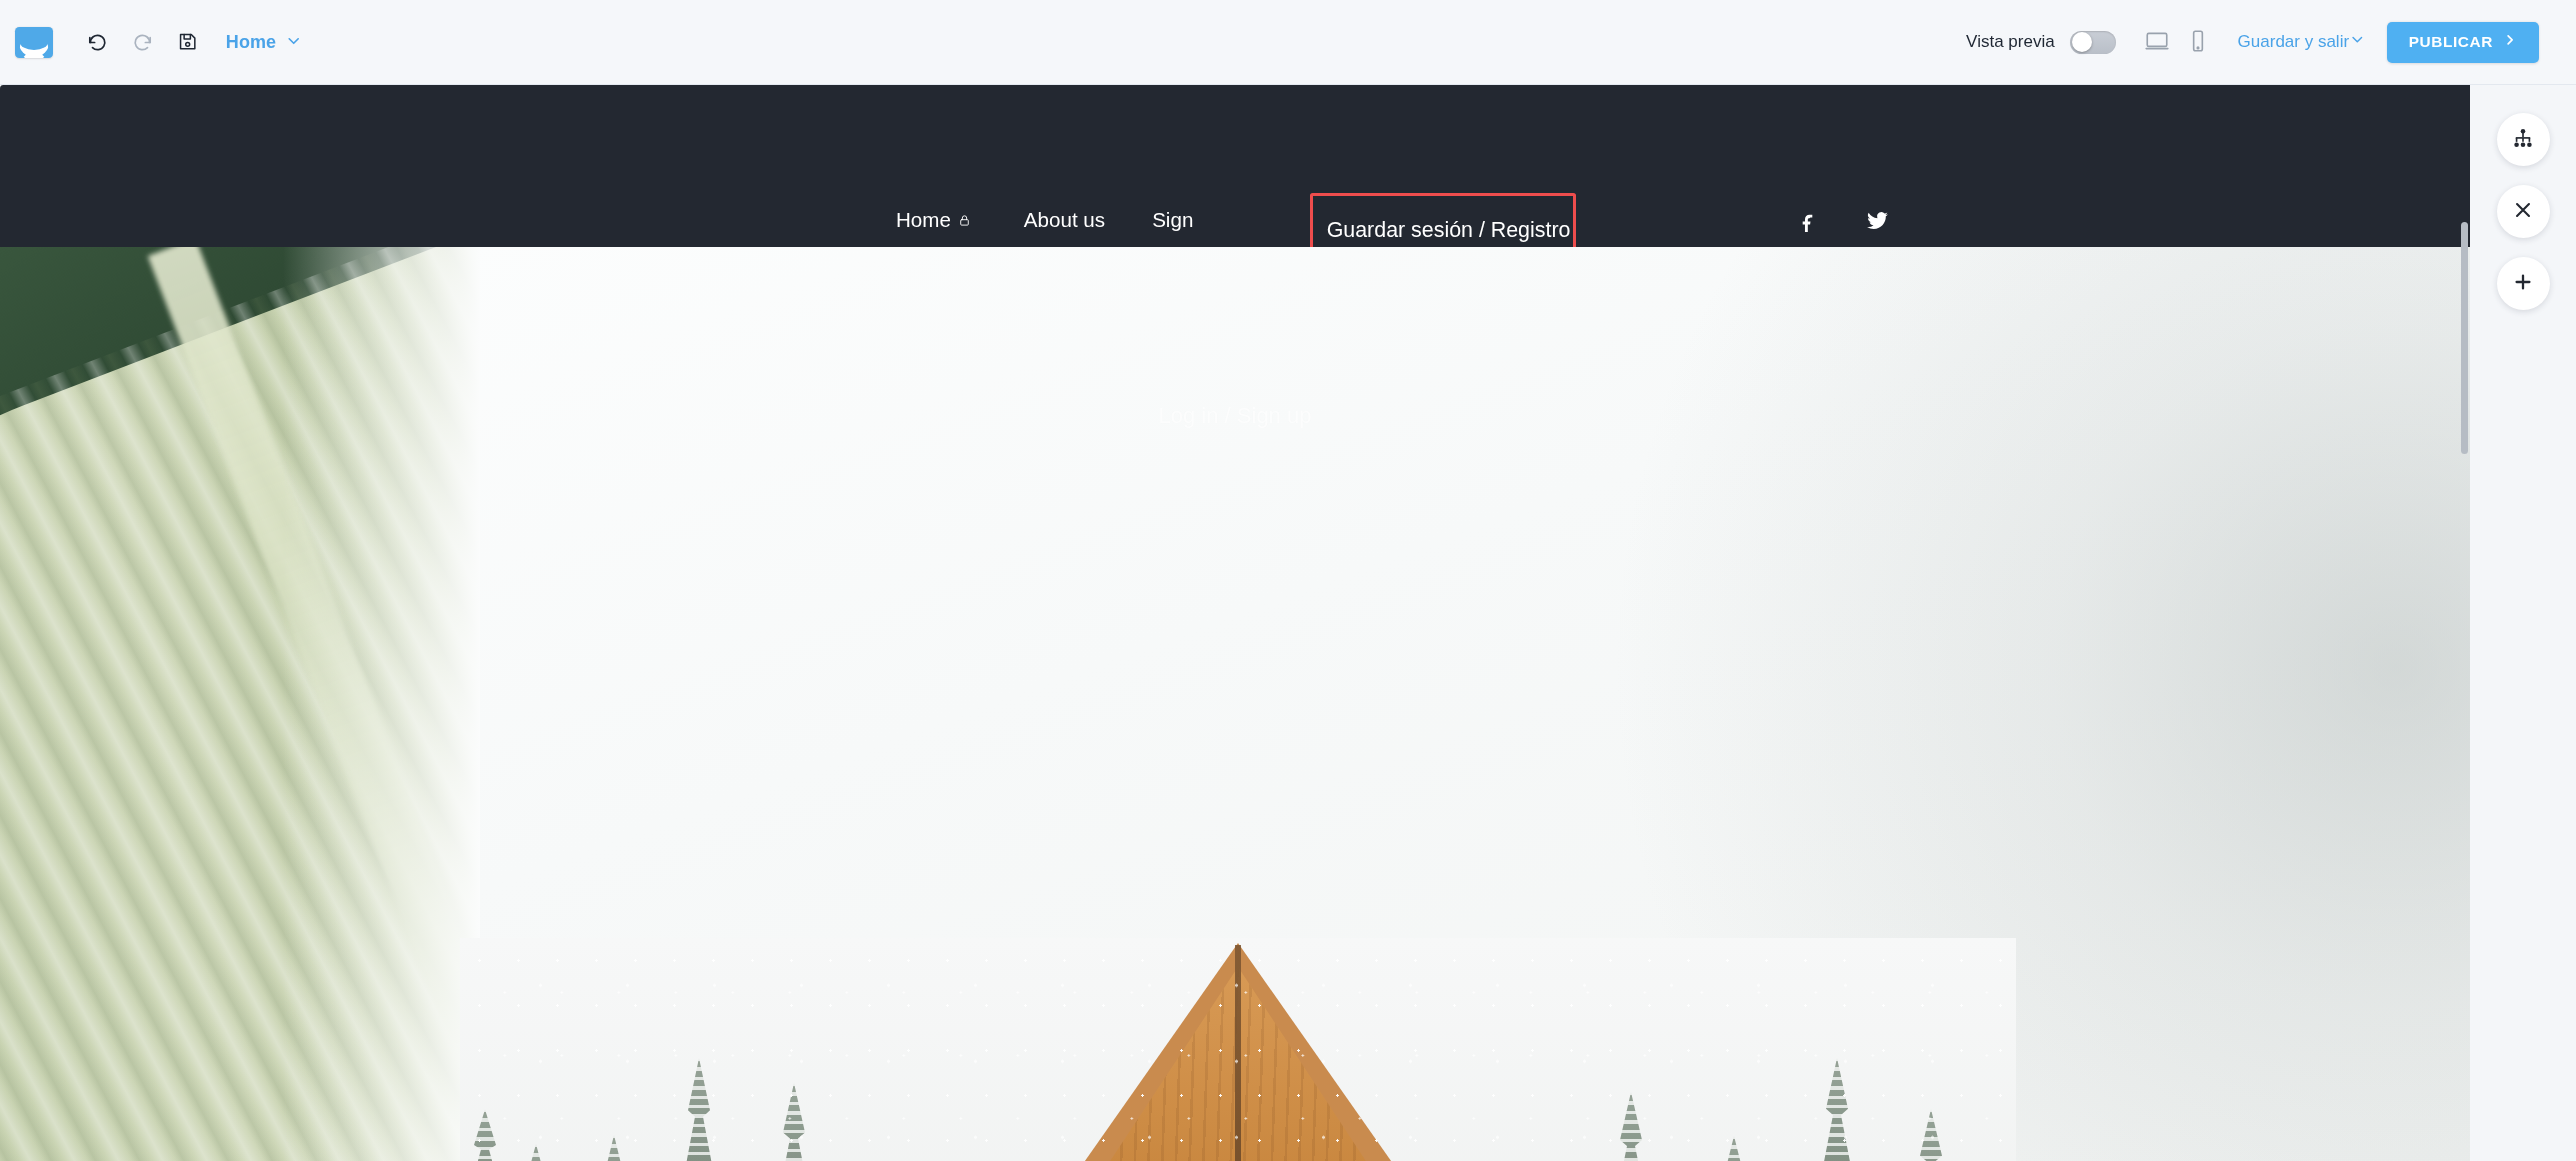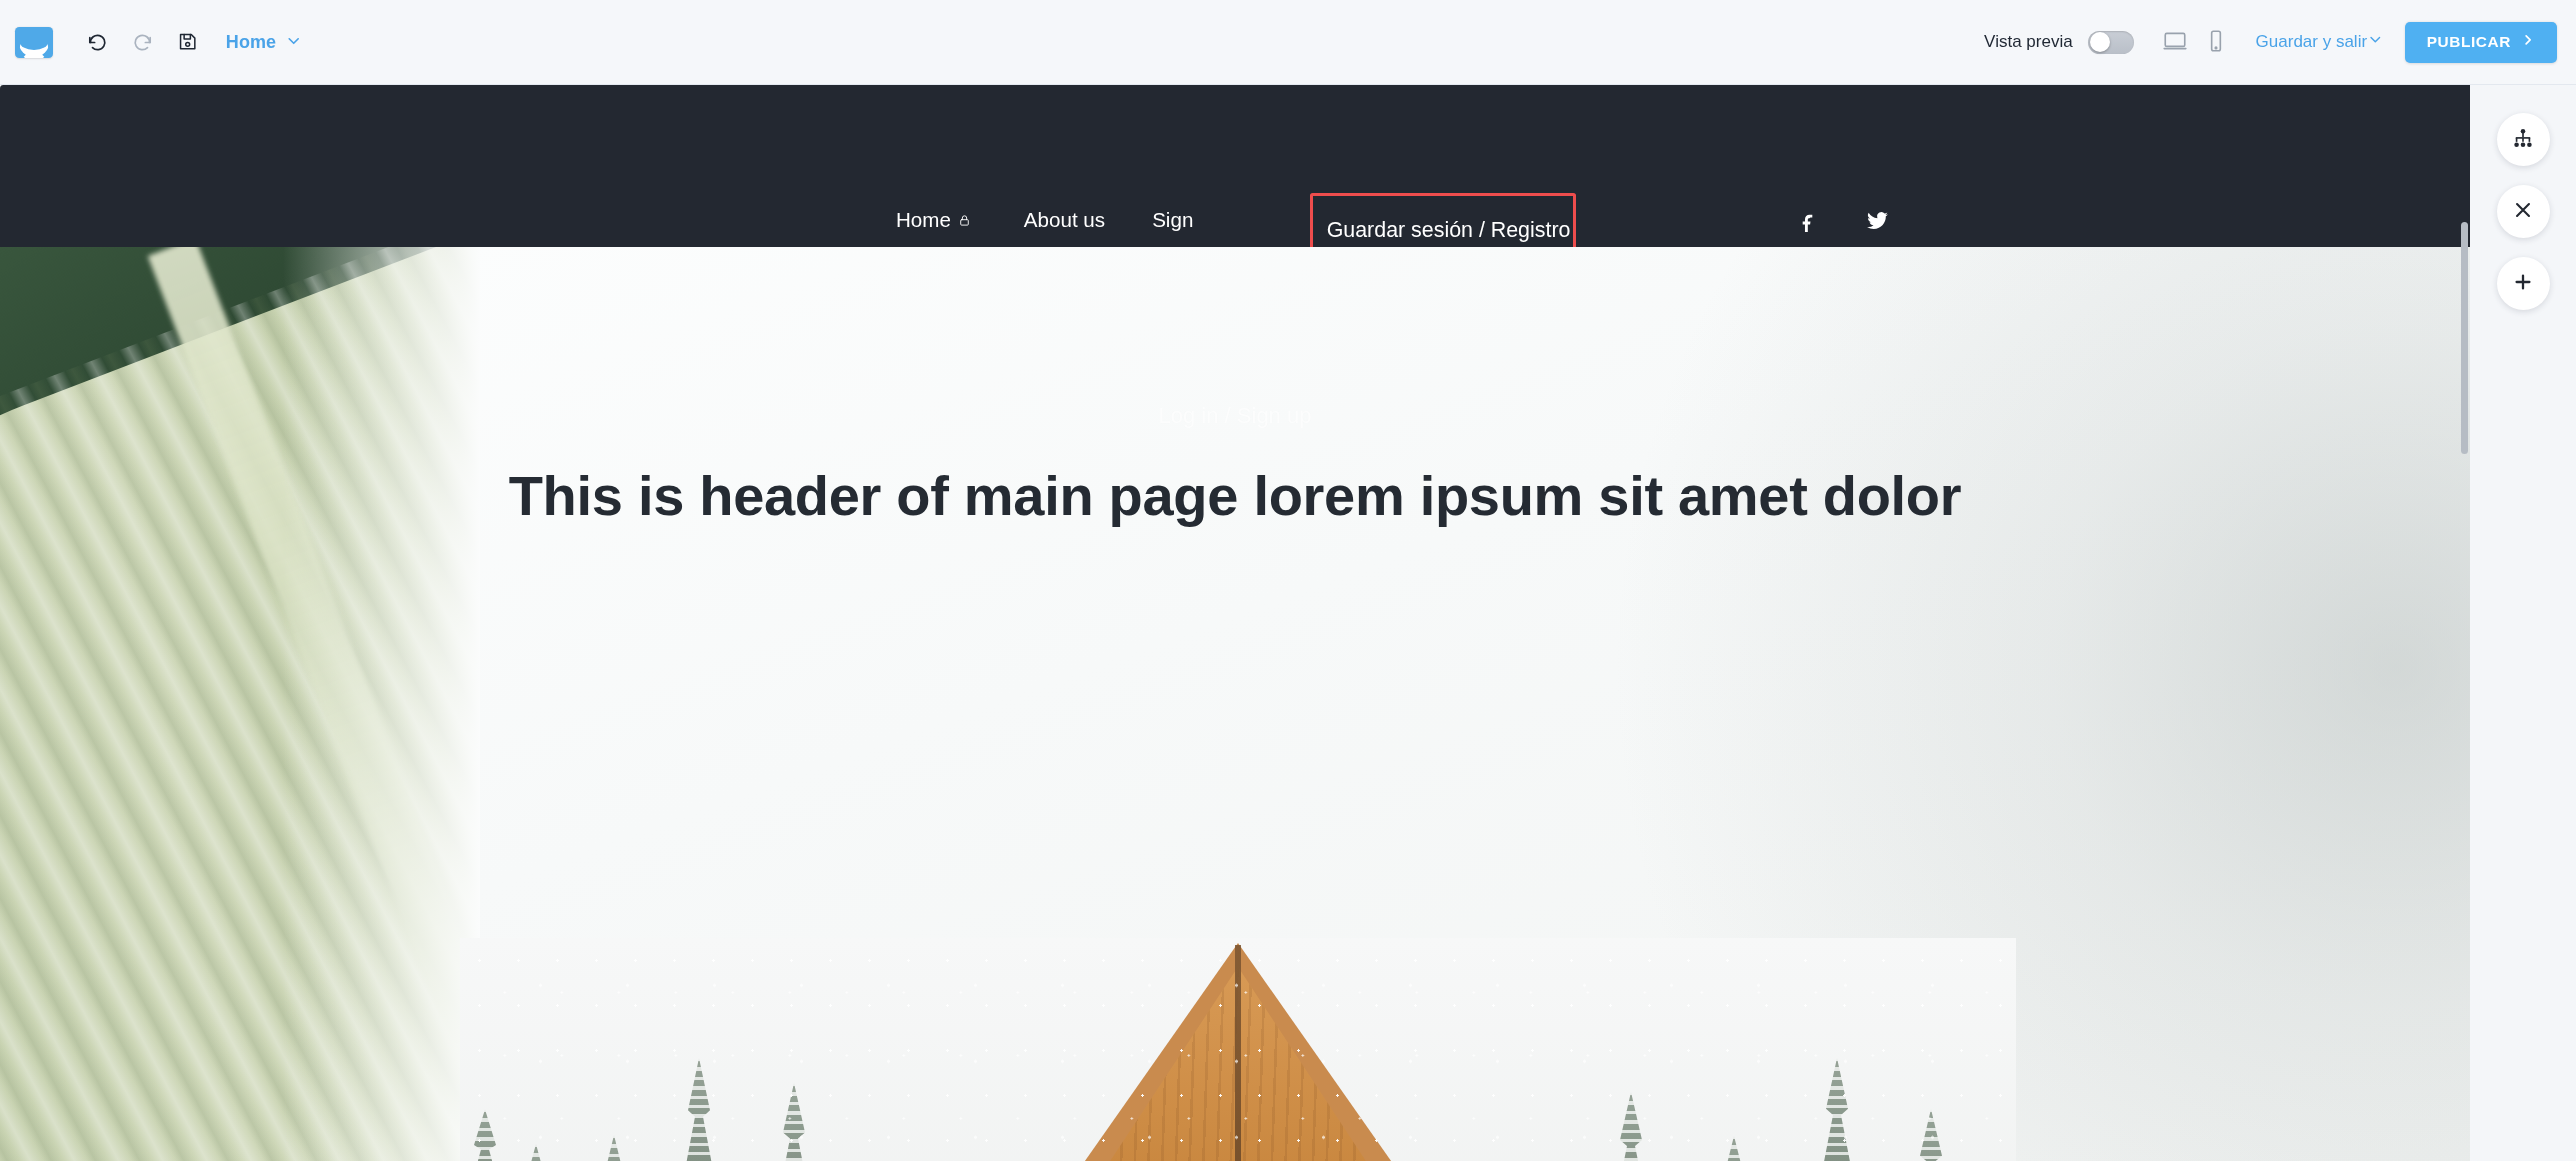--- a/index.html
+++ b/index.html
@@ -13,21 +13,21 @@
   
   .toolbar {
     position: absolute; top: 0; left: 0;
     width: 2576px; height: 85px;
     background: #f5f7fa;
     border-bottom: 0.9px solid #e3e8ef;
     display: flex; align-items: center;
     z-index: 40;
   }
   .tb-left { display: flex; align-items: center; padding-left: 15.4px; gap: 0px; }
-  .tb-right { margin-left: auto; display: flex; align-items: center; padding-right: 19px; gap: 0px; }
+  .tb-right { margin-left: auto; display: flex; align-items: center; padding-right: 37px; gap: 0px; }
 
   .logo-box {
     width: 38px; height: 31px;
     background: #4fa9e8;
     border-radius: 4.3px;
     position: relative;
     overflow: hidden;
     margin-right: 22px;
     box-shadow: 0 0.9px 1.7px rgba(0,0,0,.12);
   }
@@ -488,21 +488,20 @@
     <div class="leaf">
       <div class="leaf-bg"></div>
       <div class="leaf-dark"></div>
       <div class="leaf-light"></div>
       <div class="leaf-veins"></div>
       <div class="leaf-mid"></div>
       <div class="leaf-fade"></div>
     </div>
 
     <div class="hero-sub">Log in / Sign up</div>
-    <div class="hero-title">This is header of main page lorem ipsum sit amet dolor</div>
 
     <div class="cabin">
       <div class="cabin-sky"></div>
 
       <div class="tree" style="left:51px;  bottom:-60px; height:257px;"></div>
       <div class="tree" style="left:129px; bottom:-77px; height:283px;"></div>
       <div class="tree" style="left:214px; bottom:-43px; height:326px;"></div>
       <div class="tree" style="left:309px; bottom:-51px; height:309px;"></div>
       <div class="tree" style="left:0px;   bottom:8.6px;  height:223px;"></div>
 

